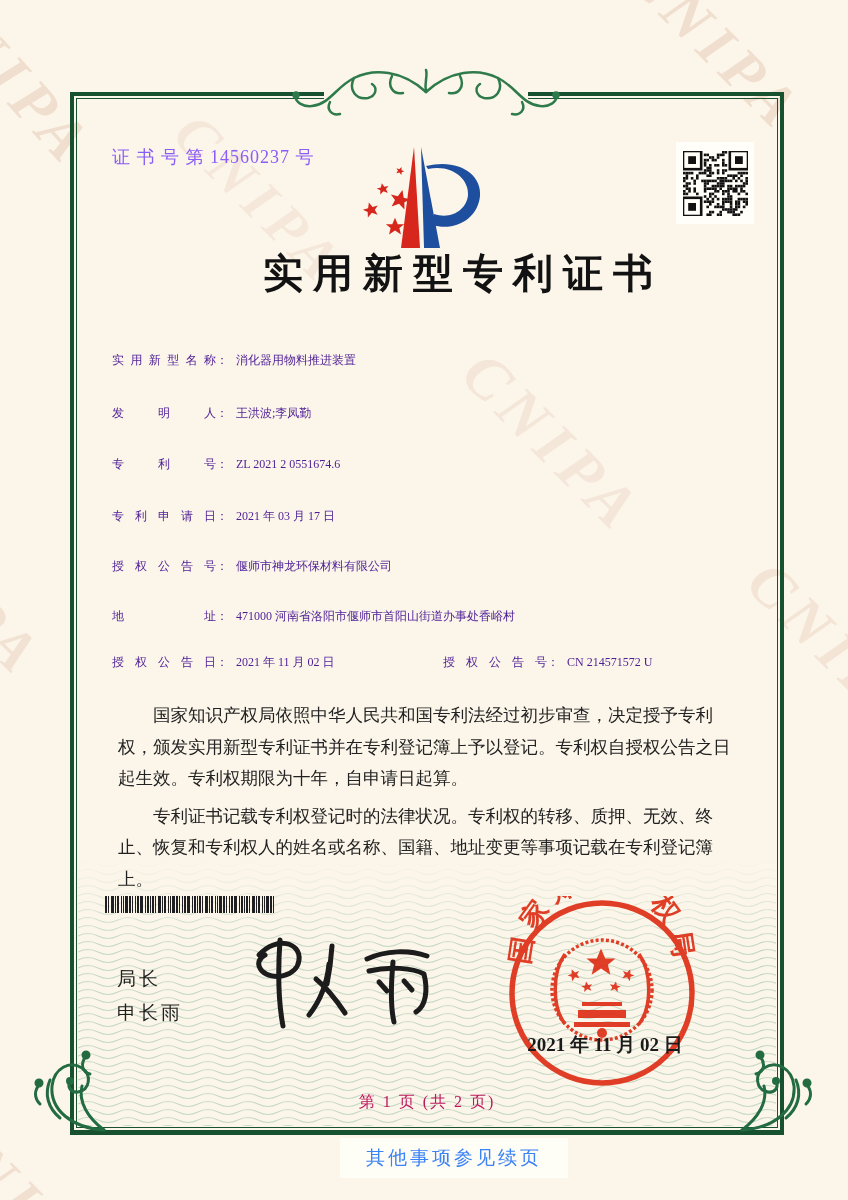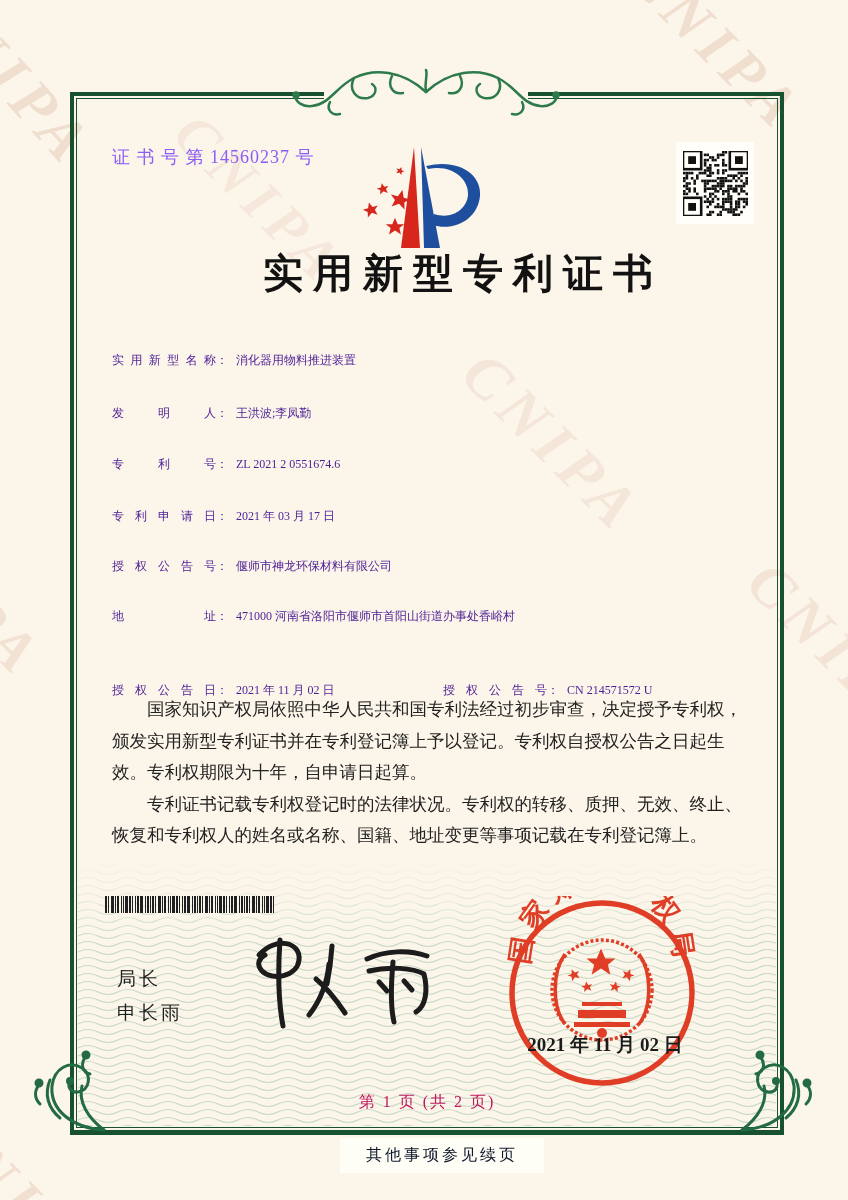--- a/index.html
+++ b/index.html
@@ -36,35 +36,35 @@
   .title{position:absolute;left:70px;top:246px;width:714px;text-align:center;
          font-size:40px;font-weight:bold;letter-spacing:10px;color:#121212;z-index:2;margin-left:36px;}
   
   .row{position:absolute;left:112px;font-size:12px;color:#4c1d95;z-index:2;white-space:nowrap;}
   .lbl{display:inline-block;width:104px;text-align:justify;text-align-last:justify;}
   .colon{display:inline-block;margin-right:8px;}
   .pair2{position:absolute;left:331px;top:0;}
   
   .body-text{position:absolute;left:112px;top:694px;width:630px;z-index:2;
              font-size:17.5px;line-height:1.8;color:#222;}
-  .body-text p{margin:0;text-indent:2em;}
+  .body-text p{margin:6px;text-indent:2em;}
   
   .barcode{position:absolute;left:105px;top:896px;z-index:2;}
   .sig-label{position:absolute;left:117px;font-size:19px;color:#1f1f1f;z-index:2;
              font-family:"Liberation Sans",sans-serif;letter-spacing:3px;}
   .sig-title{top:966px;}
   .sig-name{top:1000px;}
   .signature{position:absolute;left:228px;top:924px;z-index:2;}
   .seal{position:absolute;left:505px;top:896px;z-index:2;}
   .seal-date{position:absolute;left:510px;top:1032px;width:190px;text-align:center;
              font-size:19px;font-weight:bold;color:#1b1b1b;z-index:3;white-space:nowrap;}
   .page-num{position:absolute;left:70px;top:1092px;width:714px;text-align:center;
             font-size:16px;letter-spacing:2px;color:#be185d;z-index:2;}
   .cont-note{position:absolute;left:340px;top:1138px;background:#fefdf6;
-             padding:7px 26px;font-size:16px;letter-spacing:3px;color:#0f172a;z-index:2;}
+             padding:7px 26px;font-size:19px;letter-spacing:3px;color:#3b82f6;z-index:2;}
 </style>
 </head>
 <body>
 
 <span class="wm wm1">CNIPA</span>
 <span class="wm wm2">CNIPA</span>
 <span class="wm wm3">CNIPA</span>
 <span class="wm wm4">CNIPA</span>
 <span class="wm wm5">CNIPA</span>
 <span class="wm wm6">CNIPA</span>
@@ -398,21 +398,21 @@
 </div>
 <div class="row" style="top:508px">
   <span class="lbl">专利申请日</span><span class="colon">：</span><span>2021 年 03 月 17 日</span>
 </div>
 <div class="row" style="top:558px">
   <span class="lbl">授权公告号</span><span class="colon">：</span><span>偃师市神龙环保材料有限公司</span>
 </div>
 <div class="row" style="top:608px">
   <span class="lbl">地址</span><span class="colon">：</span><span>471000  河南省洛阳市偃师市首阳山街道办事处香峪村</span>
 </div>
-<div class="row" style="top:682px">
+<div class="row" style="top:654px">
   <span class="lbl">授权公告日</span><span class="colon">：</span><span>2021 年 11 月 02 日</span>
   <span class="pair2">
     <span class="lbl">授权公告号</span><span class="colon">：</span><span>CN 214571572 U</span>
   </span>
 </div>
 
 <div class="body-text">
   <p>国家知识产权局依照中华人民共和国专利法经过初步审查，决定授予专利权，颁发实用新型专利证书并在专利登记簿上予以登记。专利权自授权公告之日起生效。专利权期限为十年，自申请日起算。</p>
   <p>专利证书记载专利权登记时的法律状况。专利权的转移、质押、无效、终止、恢复和专利权人的姓名或名称、国籍、地址变更等事项记载在专利登记簿上。</p>
 </div>

